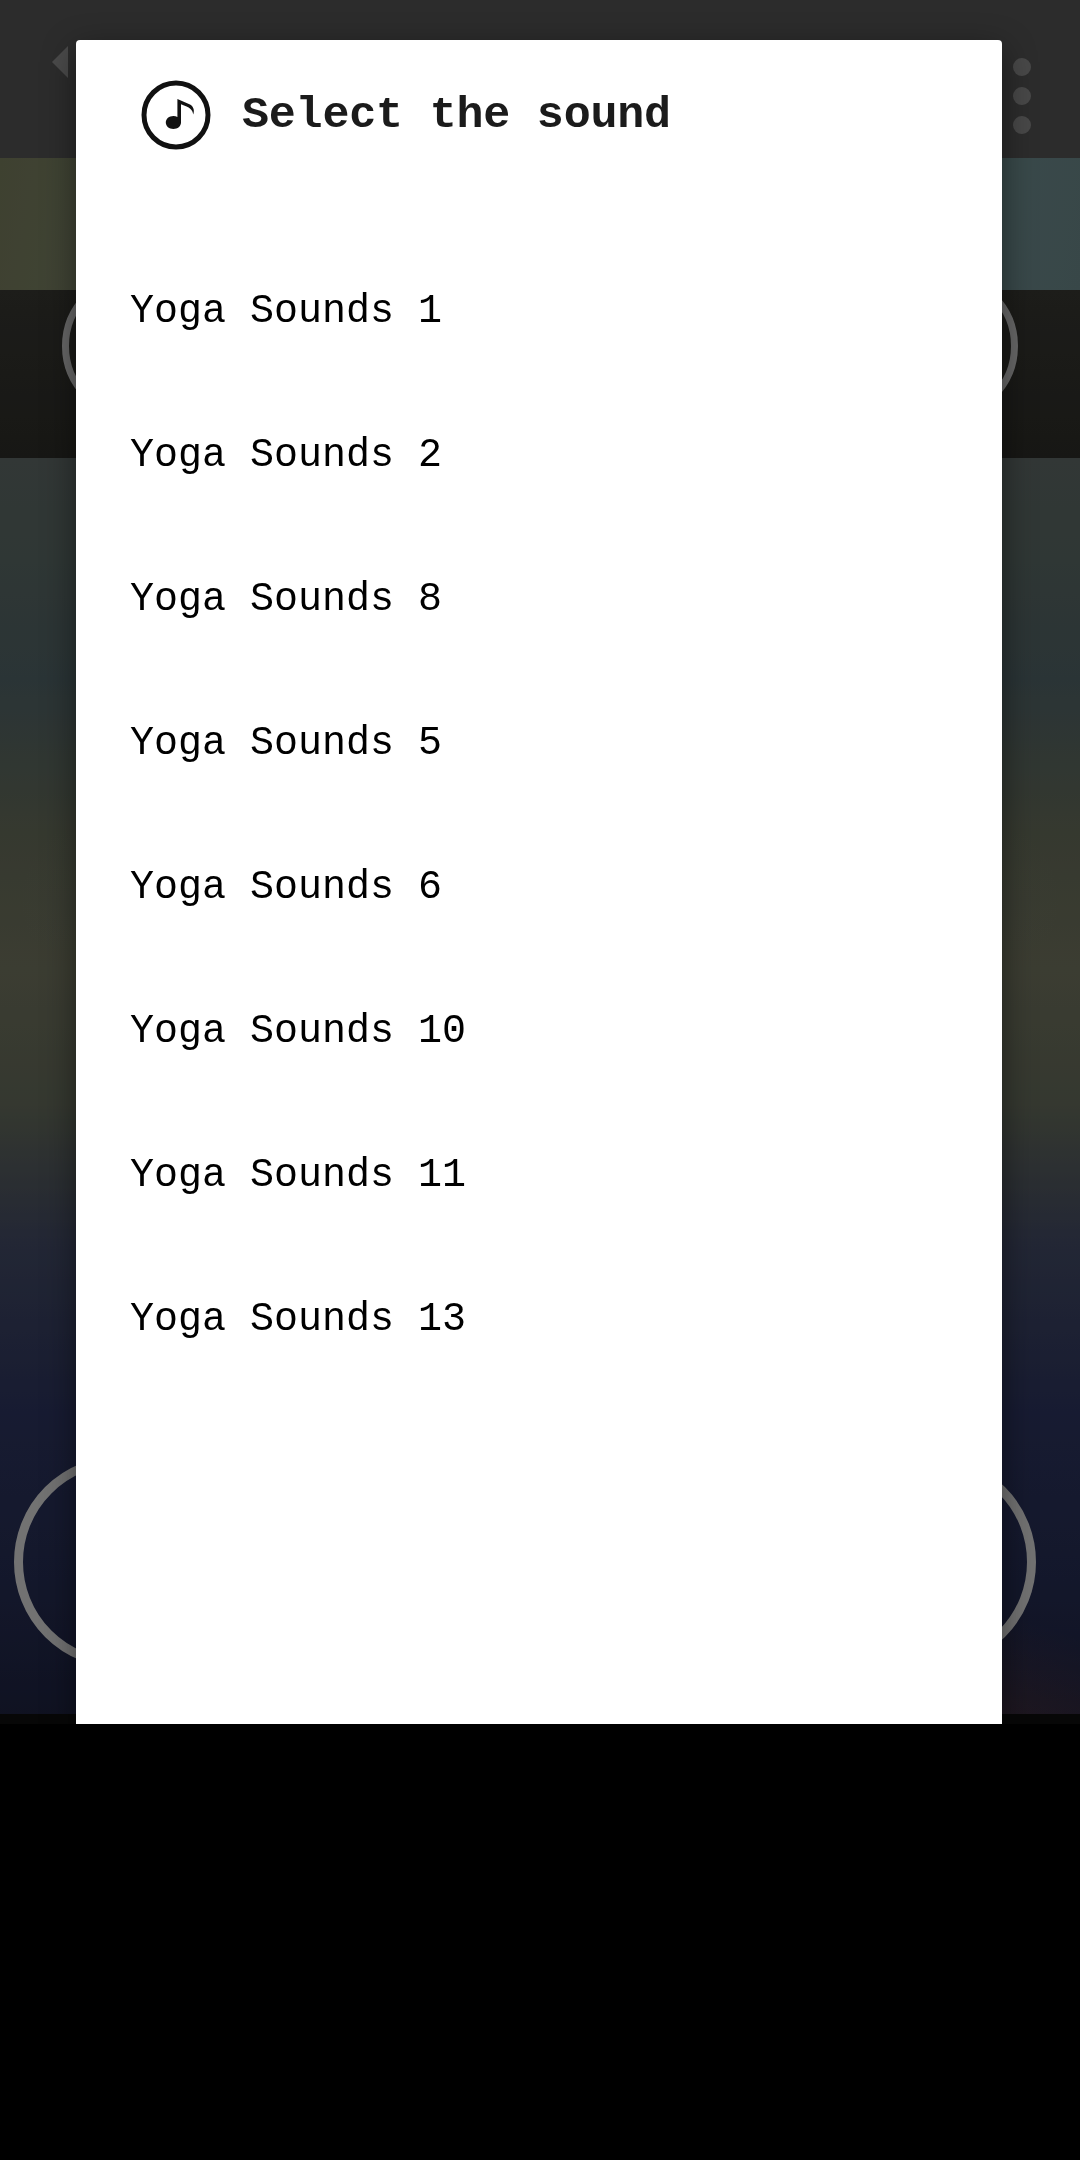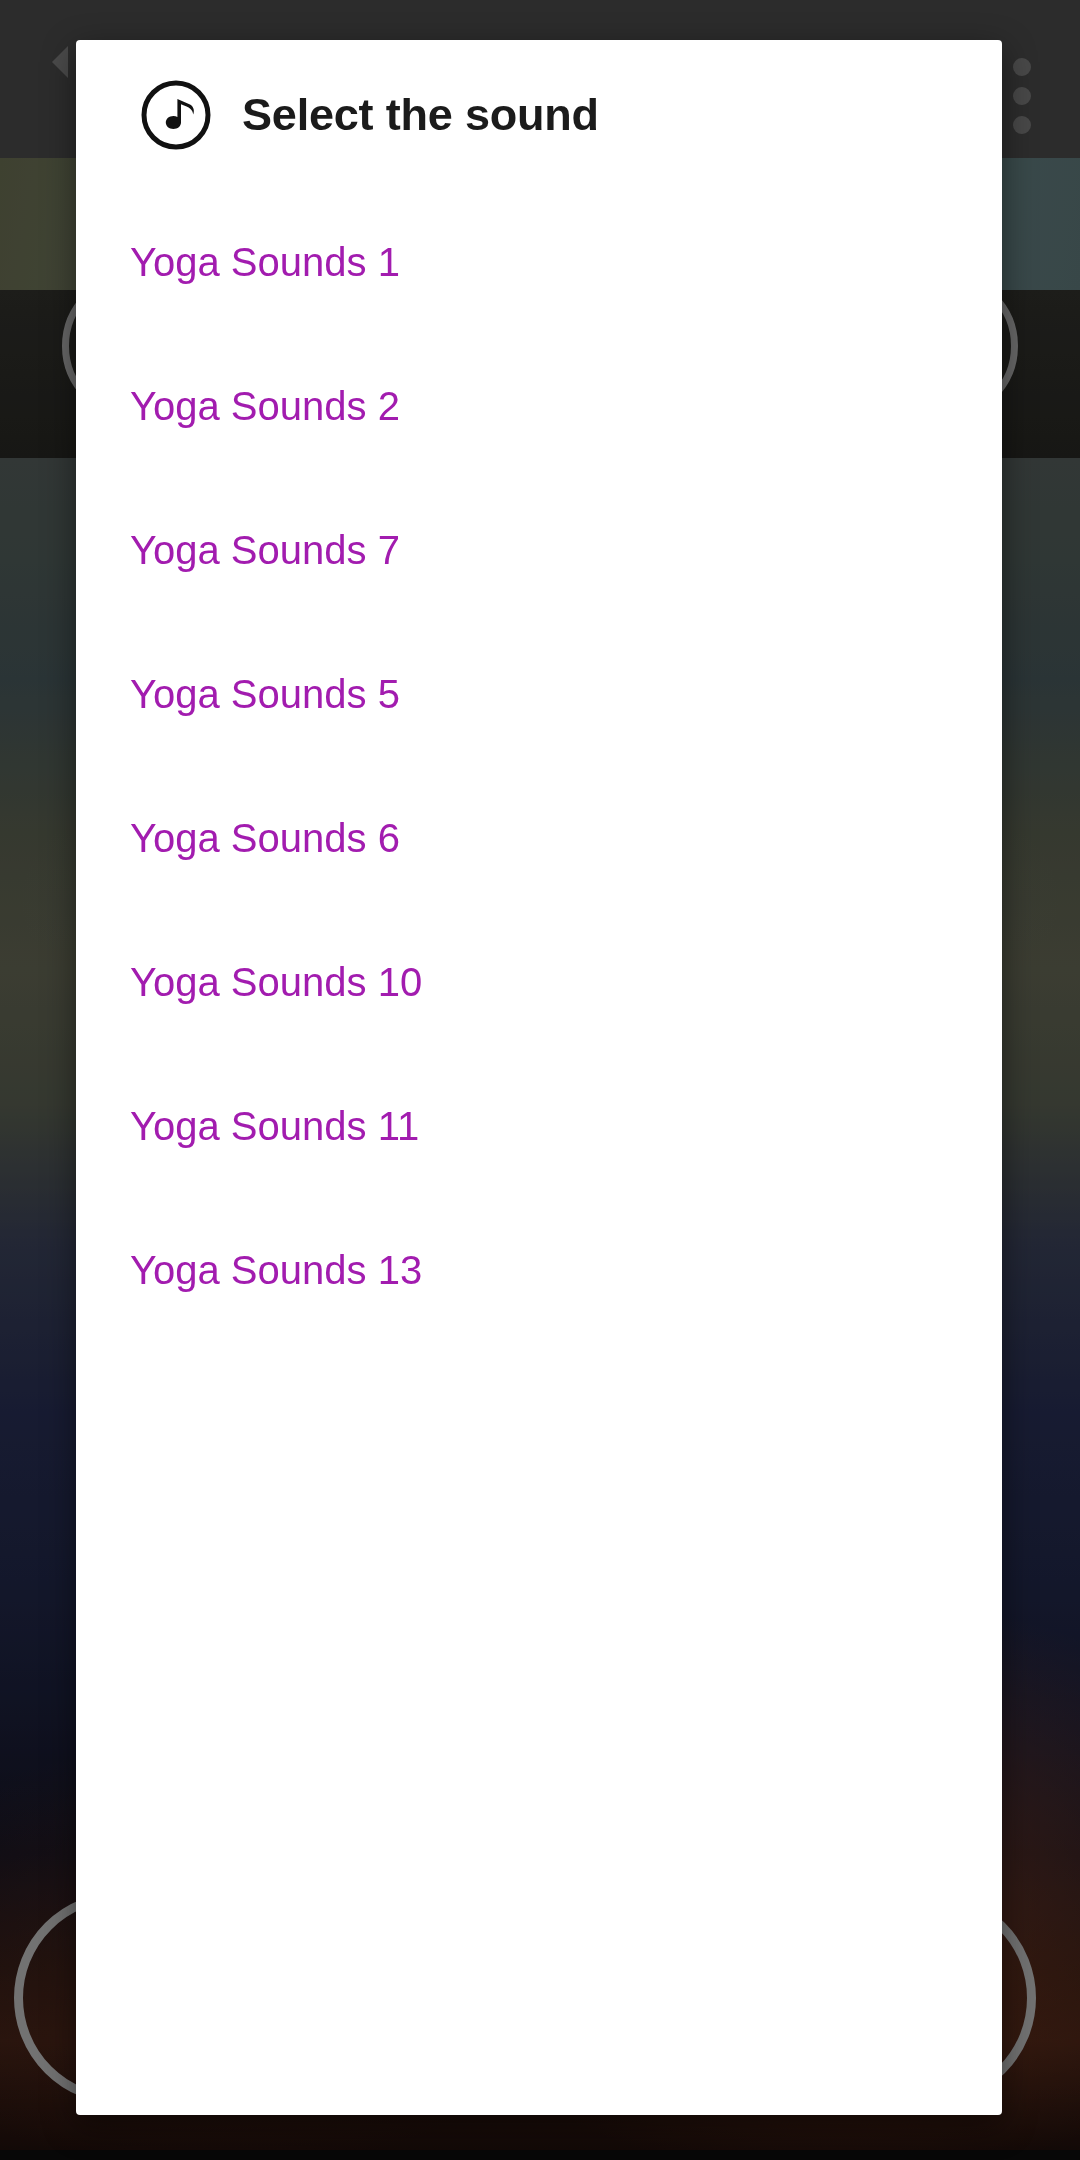--- a/index.html
+++ b/index.html
@@ -6,22 +6,23 @@
   * { margin:0; padding:0; box-sizing:border-box; }
   html, body {
     width:1080px; height:2160px;
     overflow:hidden;
     background:#000;
     font-family:"Liberation Sans","DejaVu Sans",sans-serif;
   }
 
   #screen {
     position:relative;
-    width:1080px; height:2160px;
-    overflow:hidden;
+    width:1080px; height:1724px;
+    overflow:hidden;
+    font-family:Liberation Mono, monospace;
   }
 
   
   #app-背景, #app-background {
     position:absolute; inset:0;
     background:#1a1a1a;
   }
 
   
   .appbar {
@@ -161,24 +162,24 @@
 
   .dlg-list {
     position:absolute;
     left:0; top:150px;
     width:100%;
     height:1925px;
     overflow:hidden;
   }
   .sound-item {
     height:144px;
-    display:flex; align-items:center;
+    display:flex; align-items:flex-end;
     padding-left:54px;
     font-size:40px;
-    color:#a21caf;
+    color:#000000;
     white-space:nowrap;
     cursor:pointer;
   }
 </style>
 </head>
 <body>
 
 <div id="screen">
 
   <div id="app-background">
@@ -258,21 +259,21 @@
     </div>
 
     <div class="dlg-list" id="sound-list">
         <div class="sound-item">
           <span>Yoga Sounds 1</span>
         </div>
         <div class="sound-item">
           <span>Yoga Sounds 2</span>
         </div>
         <div class="sound-item">
-          <span>Yoga Sounds 7</span>
+          <span>Yoga Sounds 8</span>
         </div>
         <div class="sound-item">
           <span>Yoga Sounds 5</span>
         </div>
         <div class="sound-item">
           <span>Yoga Sounds 6</span>
         </div>
         <div class="sound-item">
           <span>Yoga Sounds 10</span>
         </div>

